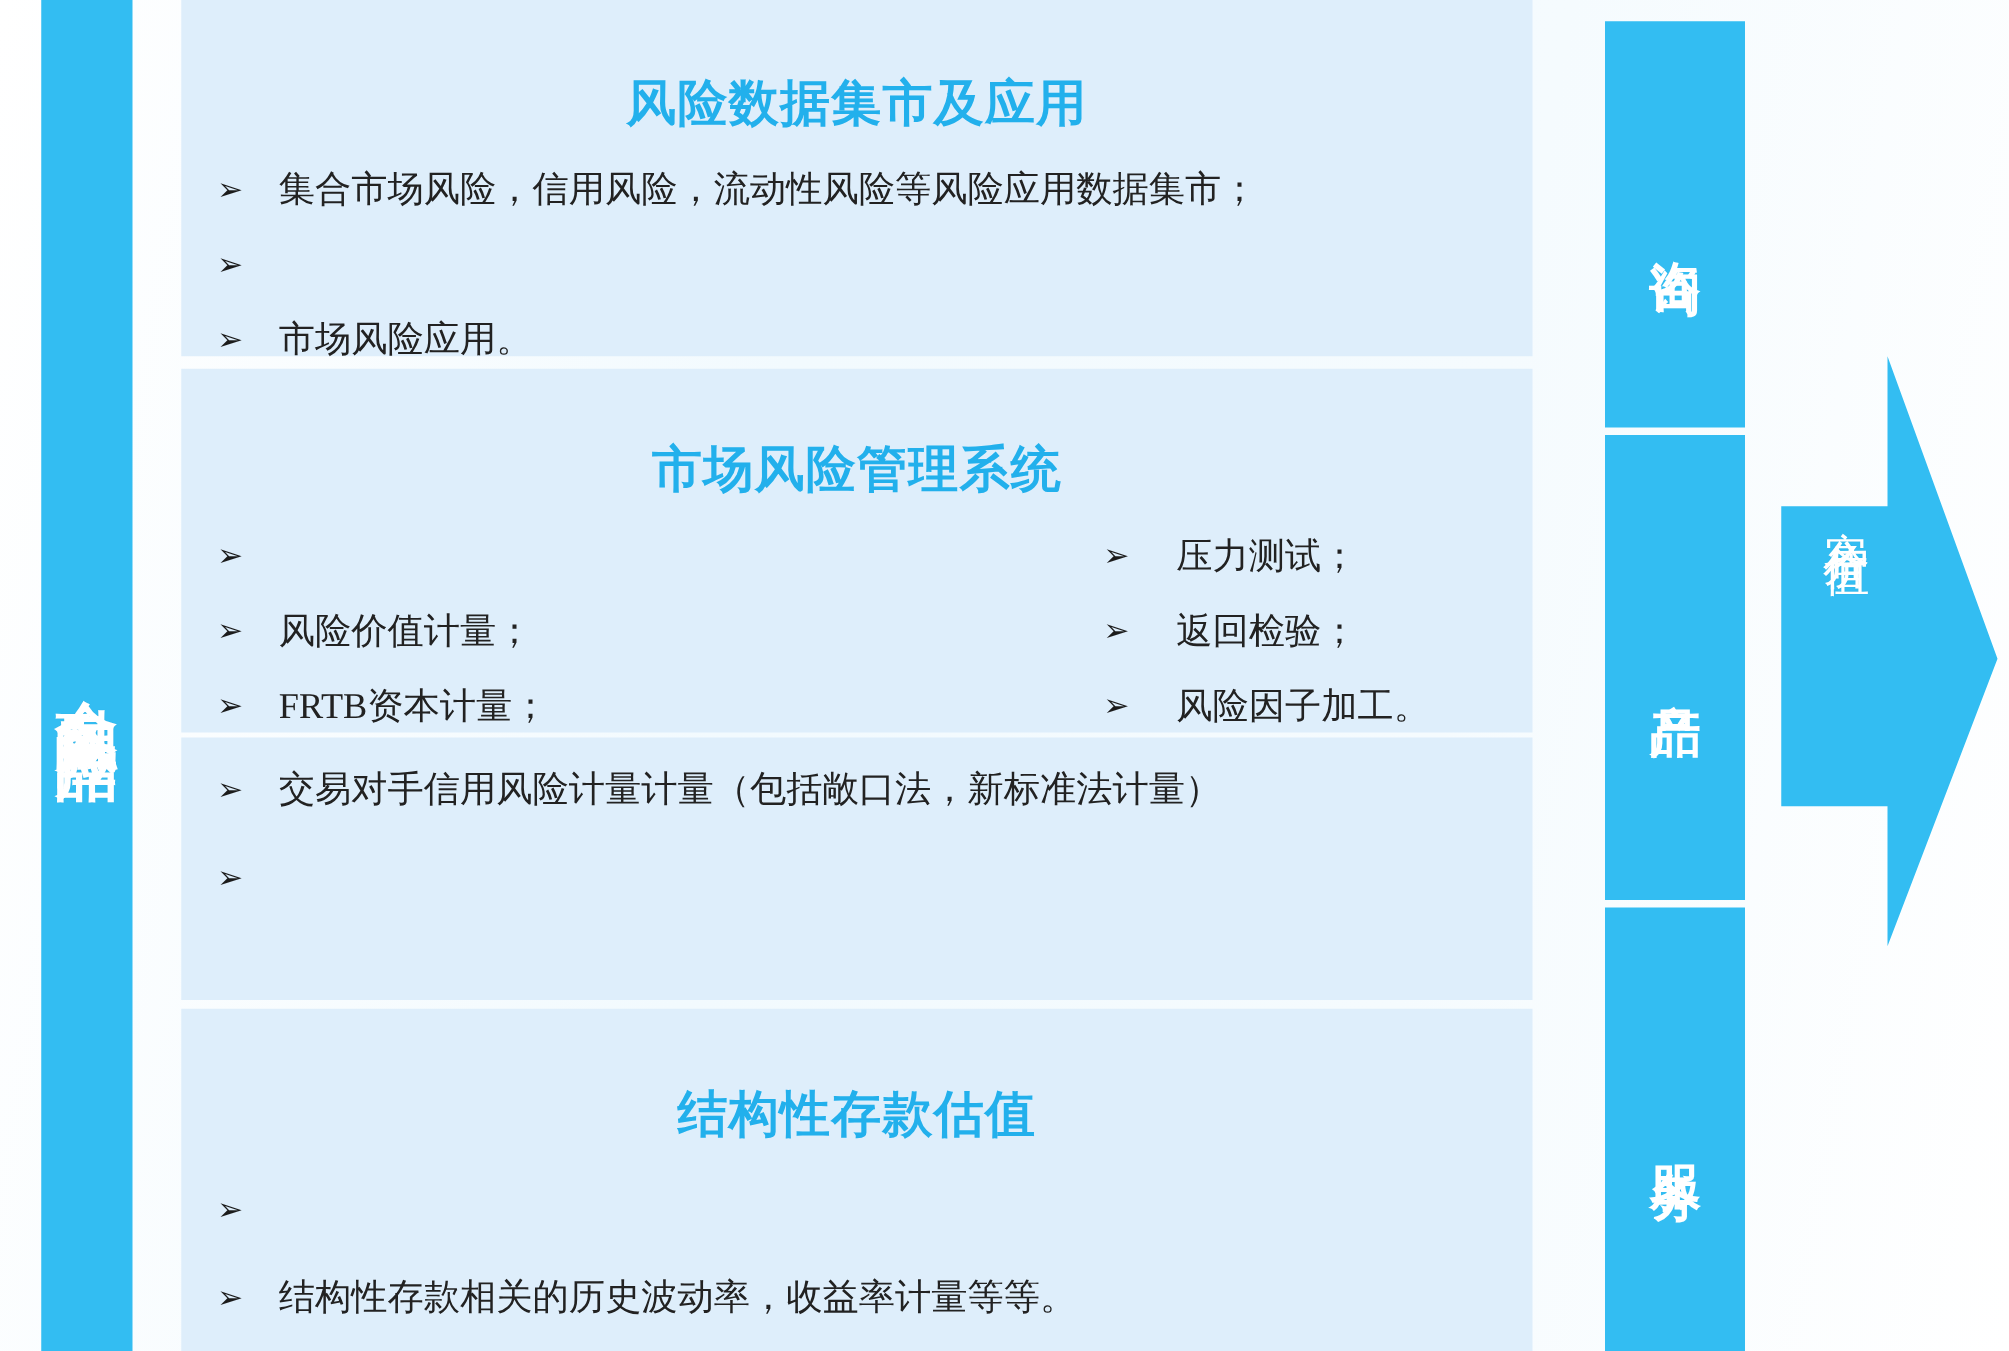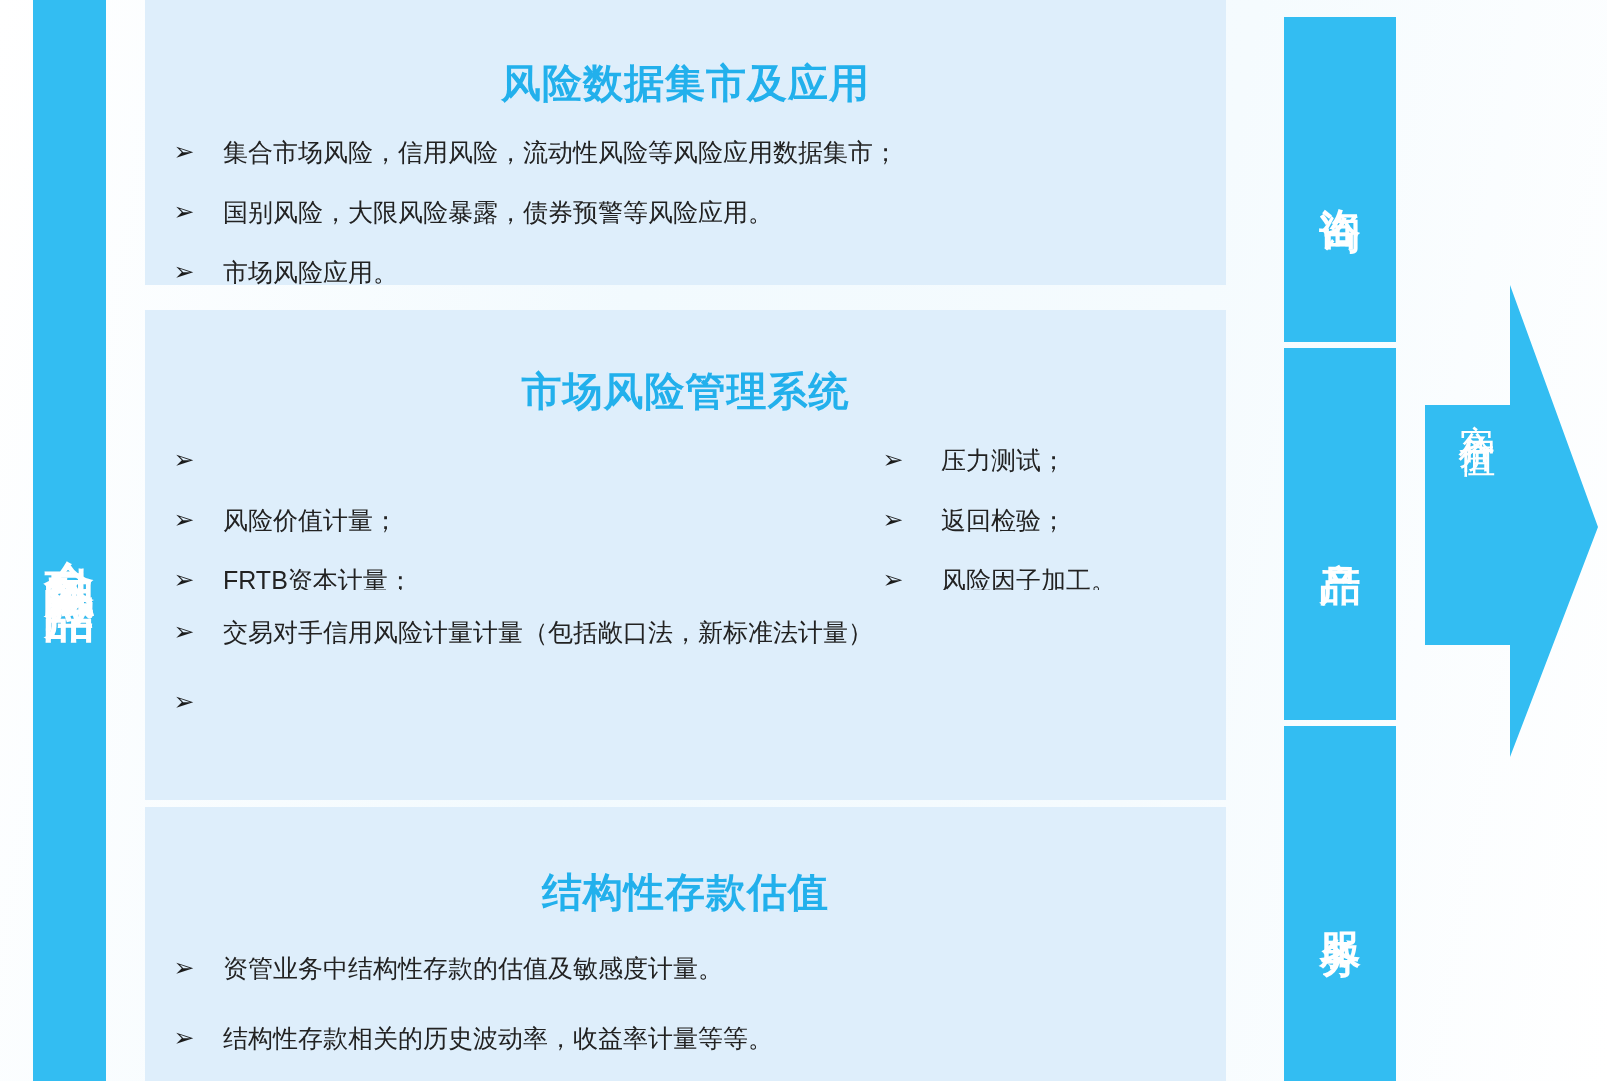--- a/index.html
+++ b/index.html
@@ -58,21 +58,21 @@
     width: 1081px;
     height: 1081px;
   }
   .panel {
     position: absolute;
     left: 0;
     width: 1081px;
     background: #deeefb;
   }
   .panel.p1 { top: 0px;   height: 285px; }
-  .panel.p2 { top: 310px; height: 291px; }
+  .panel.p2 { top: 295px; height: 291px; }
   .panel.p3 { top: 590px; height: 210px; }
   .panel.p4 { top: 807px; height: 274px; }
 
   .panel-title {
     text-align: center;
     color: #22b0ec;
     font-weight: bold;
     font-size: 40px;
     letter-spacing: 1px;
     line-height: 1;
@@ -105,24 +105,24 @@
     width: 78px;
     flex: 0 0 78px;
     text-align: center;
     color: #1b1b1b;
     font-size: 25px;
     line-height: 32px;
     font-family: "DejaVu Sans", sans-serif;
   }
   .bullet-text {
     color: #222222;
-    font-size: 25px;
+    font-size: 29px;
     line-height: 32px;
     white-space: nowrap;
-    font-family: Liberation Sans, sans-serif;
+    font-family: Liberation Serif, serif;
   }
 
   
   .cols {
     display: flex;
   }
   .col-left  { width: 700px; flex: 0 0 700px; }
   .col-right { width: 381px; flex: 0 0 381px; }
   .col-right .bullet-marker { width: 96px; flex: 0 0 96px; }
 
@@ -195,21 +195,20 @@
 
     <section class="panel p1">
       <h2 class="panel-title">风险数据集市及应用</h2>
       <ul class="bullets">
         <li class="bullet">
           <span class="bullet-marker">➢</span>
           <span class="bullet-text">集合市场风险，信用风险，流动性风险等风险应用数据集市；</span>
         </li>
         <li class="bullet">
           <span class="bullet-marker">➢</span>
-          <span class="bullet-text">国别风险，大限风险暴露，债券预警等风险应用。</span>
         </li>
         <li class="bullet">
           <span class="bullet-marker">➢</span>
           <span class="bullet-text">市场风险应用。</span>
         </li>
       </ul>
     </section>
 
     <section class="panel p2">
       <h2 class="panel-title">市场风险管理系统</h2>
@@ -254,21 +253,20 @@
           <span class="bullet-marker">➢</span>
         </li>
       </ul>
     </section>
 
     <section class="panel p4">
       <h2 class="panel-title">结构性存款估值</h2>
       <ul class="bullets">
         <li class="bullet">
           <span class="bullet-marker">➢</span>
-          <span class="bullet-text">资管业务中结构性存款的估值及敏感度计量。</span>
         </li>
         <li class="bullet">
           <span class="bullet-marker">➢</span>
           <span class="bullet-text">结构性存款相关的历史波动率，收益率计量等等。</span>
         </li>
       </ul>
     </section>
   </div>
 
   <div class="stack">

